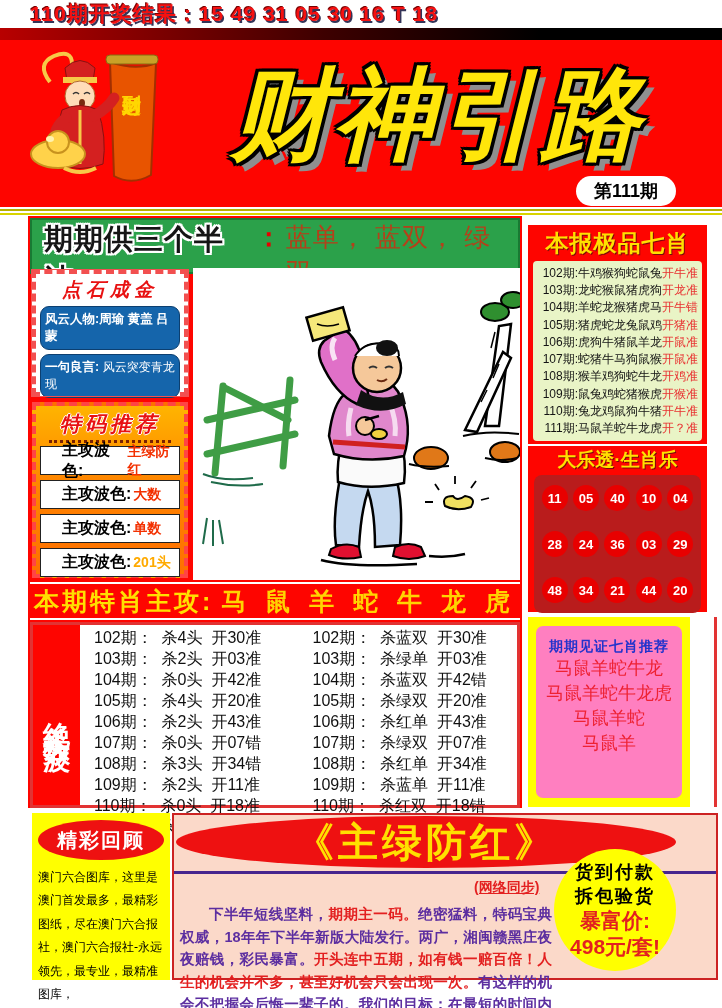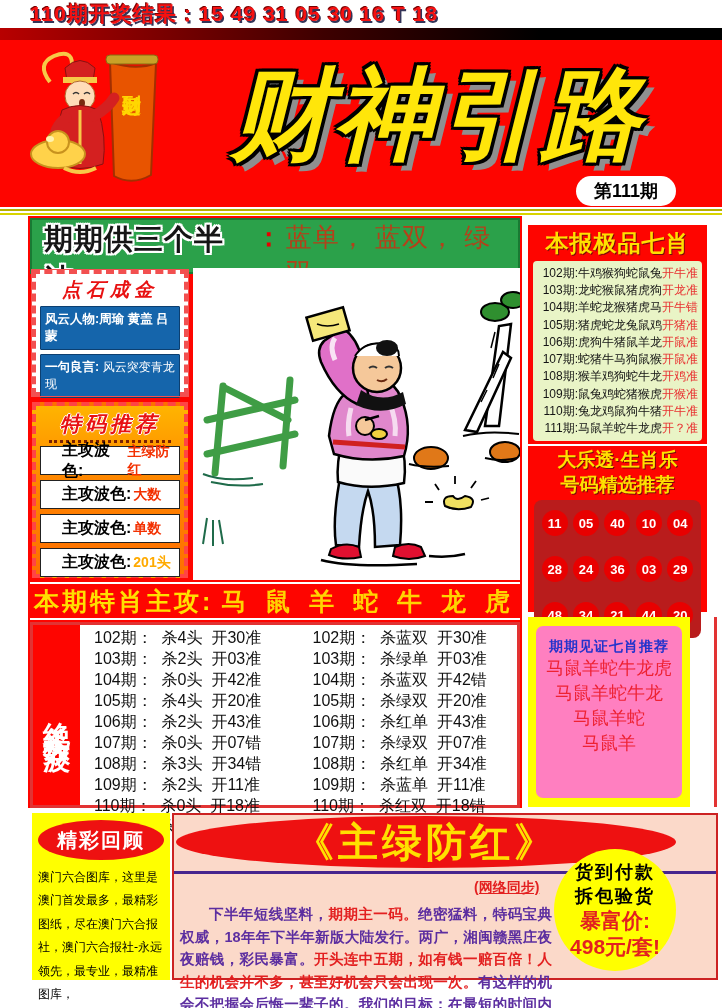--- a/index.html
+++ b/index.html
@@ -32,21 +32,21 @@
     border:2px solid #187a33; display:flex; align-items:flex-start; padding-left:12px; }
   .gb-label { font-size:29px; font-weight:900; color:#151515; letter-spacing:1px;
     text-shadow:-2px 0 #fff,2px 0 #fff,0 2px #fff,0 -2px #fff,2px 2px #fff,-2px -2px #fff,2px -2px #fff,-2px 2px #fff; }
   .gb-colon { font-size:26px; font-weight:900; color:#e80000; margin-left:2px; }
   .gb-value { font-size:26px; color:#b5401a; letter-spacing:1px; margin-left:4px; }
 
   .dianshi { position:absolute; left:32px; top:54px; width:156px; height:126px; background:#fff;
     border:4px dashed #f25050; outline:1px solid #f25050; padding:2px; }
   .dianshi-title { text-align:center; color:#e81212; font-weight:bold; font-style:italic; font-size:19px;
     letter-spacing:5px; font-family:"DejaVu Serif", serif; margin:1px 0 3px; }
-  .blue-pill { background:#1565ab; border:1px solid #0c3f70; border-radius:1px; color:#fff;
+  .blue-pill { background:#1565ab; border:1px solid #0c3f70; border-radius:9px; color:#fff;
     font-size:12.5px; font-weight:bold; margin:0 2px 4px; padding:4px 4px; }
   .blue-pill.small span { font-weight:normal; font-size:12px; }
   .blue-pill.center { text-align:center; font-weight:normal; font-size:14px; letter-spacing:1px; }
 
   .tema { position:absolute; left:32px; top:186px; width:156px; height:176px;
     background:linear-gradient(180deg,#ffb400,#ff8500 45%,#ff6f00); border:4px dashed #ff4444; padding:2px 3px; }
   .tema-title { text-align:center; color:#e81212; font-weight:bold; font-style:italic; font-size:21px;
     letter-spacing:4px; font-family:"DejaVu Serif", serif;
     text-shadow:-1px 0 #fff,1px 0 #fff,0 1px #fff,0 -1px #fff; margin-top:2px; }
   .tema-divider { width:86%; margin:2px auto 3px; border-bottom:3px dotted #7a2000; }
@@ -316,21 +316,20 @@
           </div>
         <div class="qx-row">
             <span class="qx-pick">111期:马鼠羊蛇牛龙虎</span>
             <span class="qx-res">开？准</span>
           </div>
       </div>
     </div>
 
     <div class="daletou">
       <div class="dl-title">大乐透·生肖乐</div>
-      <div class="dl-title">号码精选推荐</div>
       <div class="dl-box">
         <span class="ball">11</span>
         <span class="ball">05</span>
         <span class="ball">40</span>
         <span class="ball">10</span>
         <span class="ball">04</span>
         <span class="ball">28</span>
         <span class="ball">24</span>
         <span class="ball">36</span>
         <span class="ball">03</span>
@@ -339,22 +338,22 @@
         <span class="ball">34</span>
         <span class="ball">21</span>
         <span class="ball">44</span>
         <span class="ball">20</span>
       </div>
     </div>
 
     <div class="jianzheng">
       <div class="jz-inner">
         <div class="jz-title">期期见证七肖推荐</div>
+        <div class="jz-line">马鼠羊蛇牛龙</div>
         <div class="jz-line">马鼠羊蛇牛龙虎</div>
-        <div class="jz-line">马鼠羊蛇牛龙</div>
         <div class="jz-line">马鼠羊蛇</div>
         <div class="jz-line">马鼠羊</div>
       </div>
     </div>
     <div class="right-edge-line"></div>
   </div>
 
   <div class="review">
     <div class="rv-ellipse">
         <span>精彩回顾</span>

